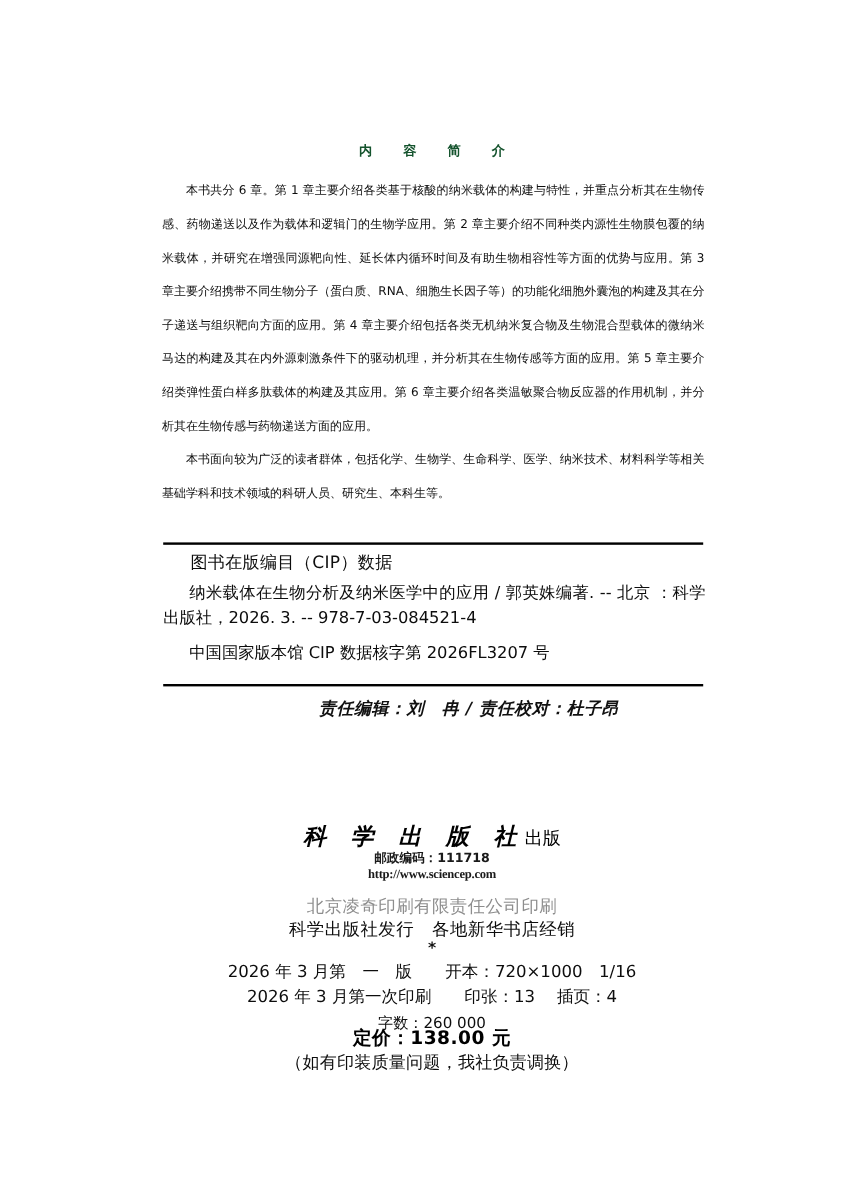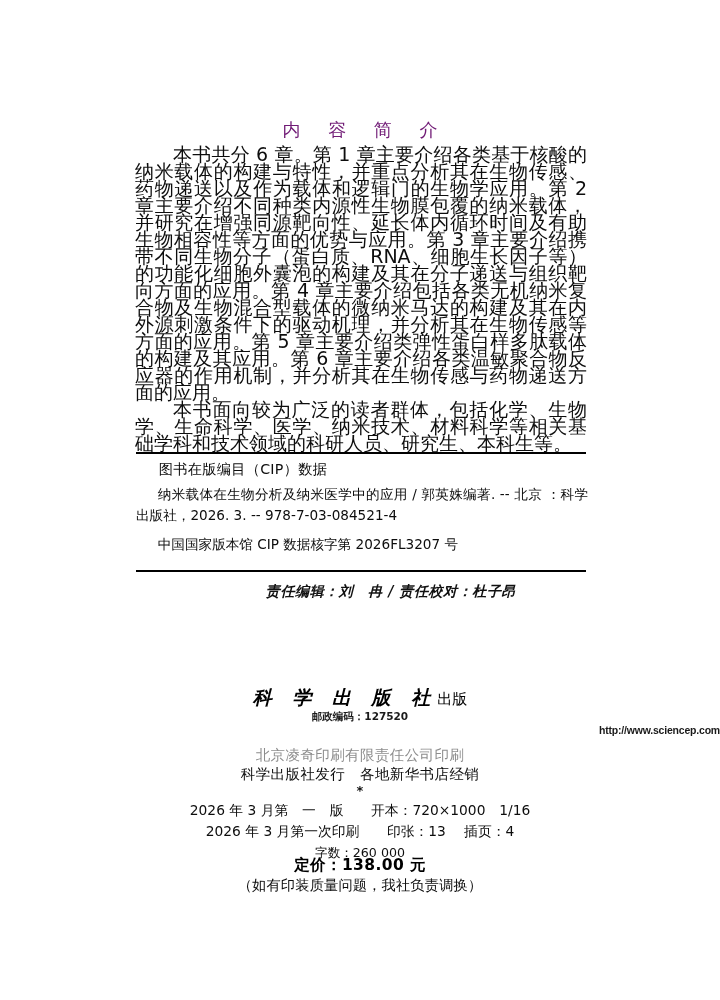--- a/index.html
+++ b/index.html
@@ -17,34 +17,34 @@
     overflow: hidden;
   }
 
   
   .section-title {
     position: absolute;
     left: 0;
     top: 118px;
     width: 720px;
     text-align: center;
-    font-size: 18px;
-    font-weight: normal;
+    font-size: 11px;
+    font-weight: bold;
     letter-spacing: 11px;
     text-indent: 11px;
-    color: #701a75;
+    color: #14532d;
   }
 
   .intro {
     position: absolute;
     left: 135px;
     top: 146px;
     width: 452px;
-    font-size: 19px;
-    line-height: 17px;
+    font-size: 10px;
+    line-height: 28px;
     text-align: justify;
     text-justify: inter-ideograph;
     color: #0d0d0d;
   }
   .intro p {
     margin: 0;
     text-indent: 2em;
   }
 
   
@@ -133,23 +133,22 @@
   }
   .pub-addr,
   .pub-zip,
   .pub-url {
     font-size: 10.5px;
     line-height: 13.5px;
     color: #1a1a1a;
     font-weight: bold;
   }
   .pub-url {
-    font-family: Liberation Sans, sans-serif;
+    font-family: Liberation Serif, serif;
     letter-spacing: -0.2px;
-    text-align: right;
   }
 
   .printer {
     position: absolute;
     left: 0;
     top: 746px;
     width: 720px;
     text-align: center;
     font-size: 14.5px;
     color: #8d8d8d;
@@ -232,21 +231,21 @@
   </div>
 
   <div class="rule rule-bottom"></div>
 
   <div class="credits">
     <div>责任编辑：刘　冉 / 责任校对：杜子昂</div>
   </div>
 
   <div class="pub">
     <div class="pub-logo"><span class="mark">科 学 出 版 社</span><span class="suffix">出版</span></div>
-    <div class="pub-zip">邮政编码：127520</div>
+    <div class="pub-zip">邮政编码：111718</div>
     <div class="pub-url">http://www.sciencep.com</div>
   </div>
 
   <div class="printer">北京凌奇印刷有限责任公司印刷</div>
   <div class="distributor">科学出版社发行　各地新华书店经销</div>
   <div class="star">*</div>
 
   <div class="imprint">
     <div>2026 年 3 月第　一　版　　开本：720×1000　1/16</div>
     <div>2026 年 3 月第一次印刷　　印张：13　 插页：4</div>

